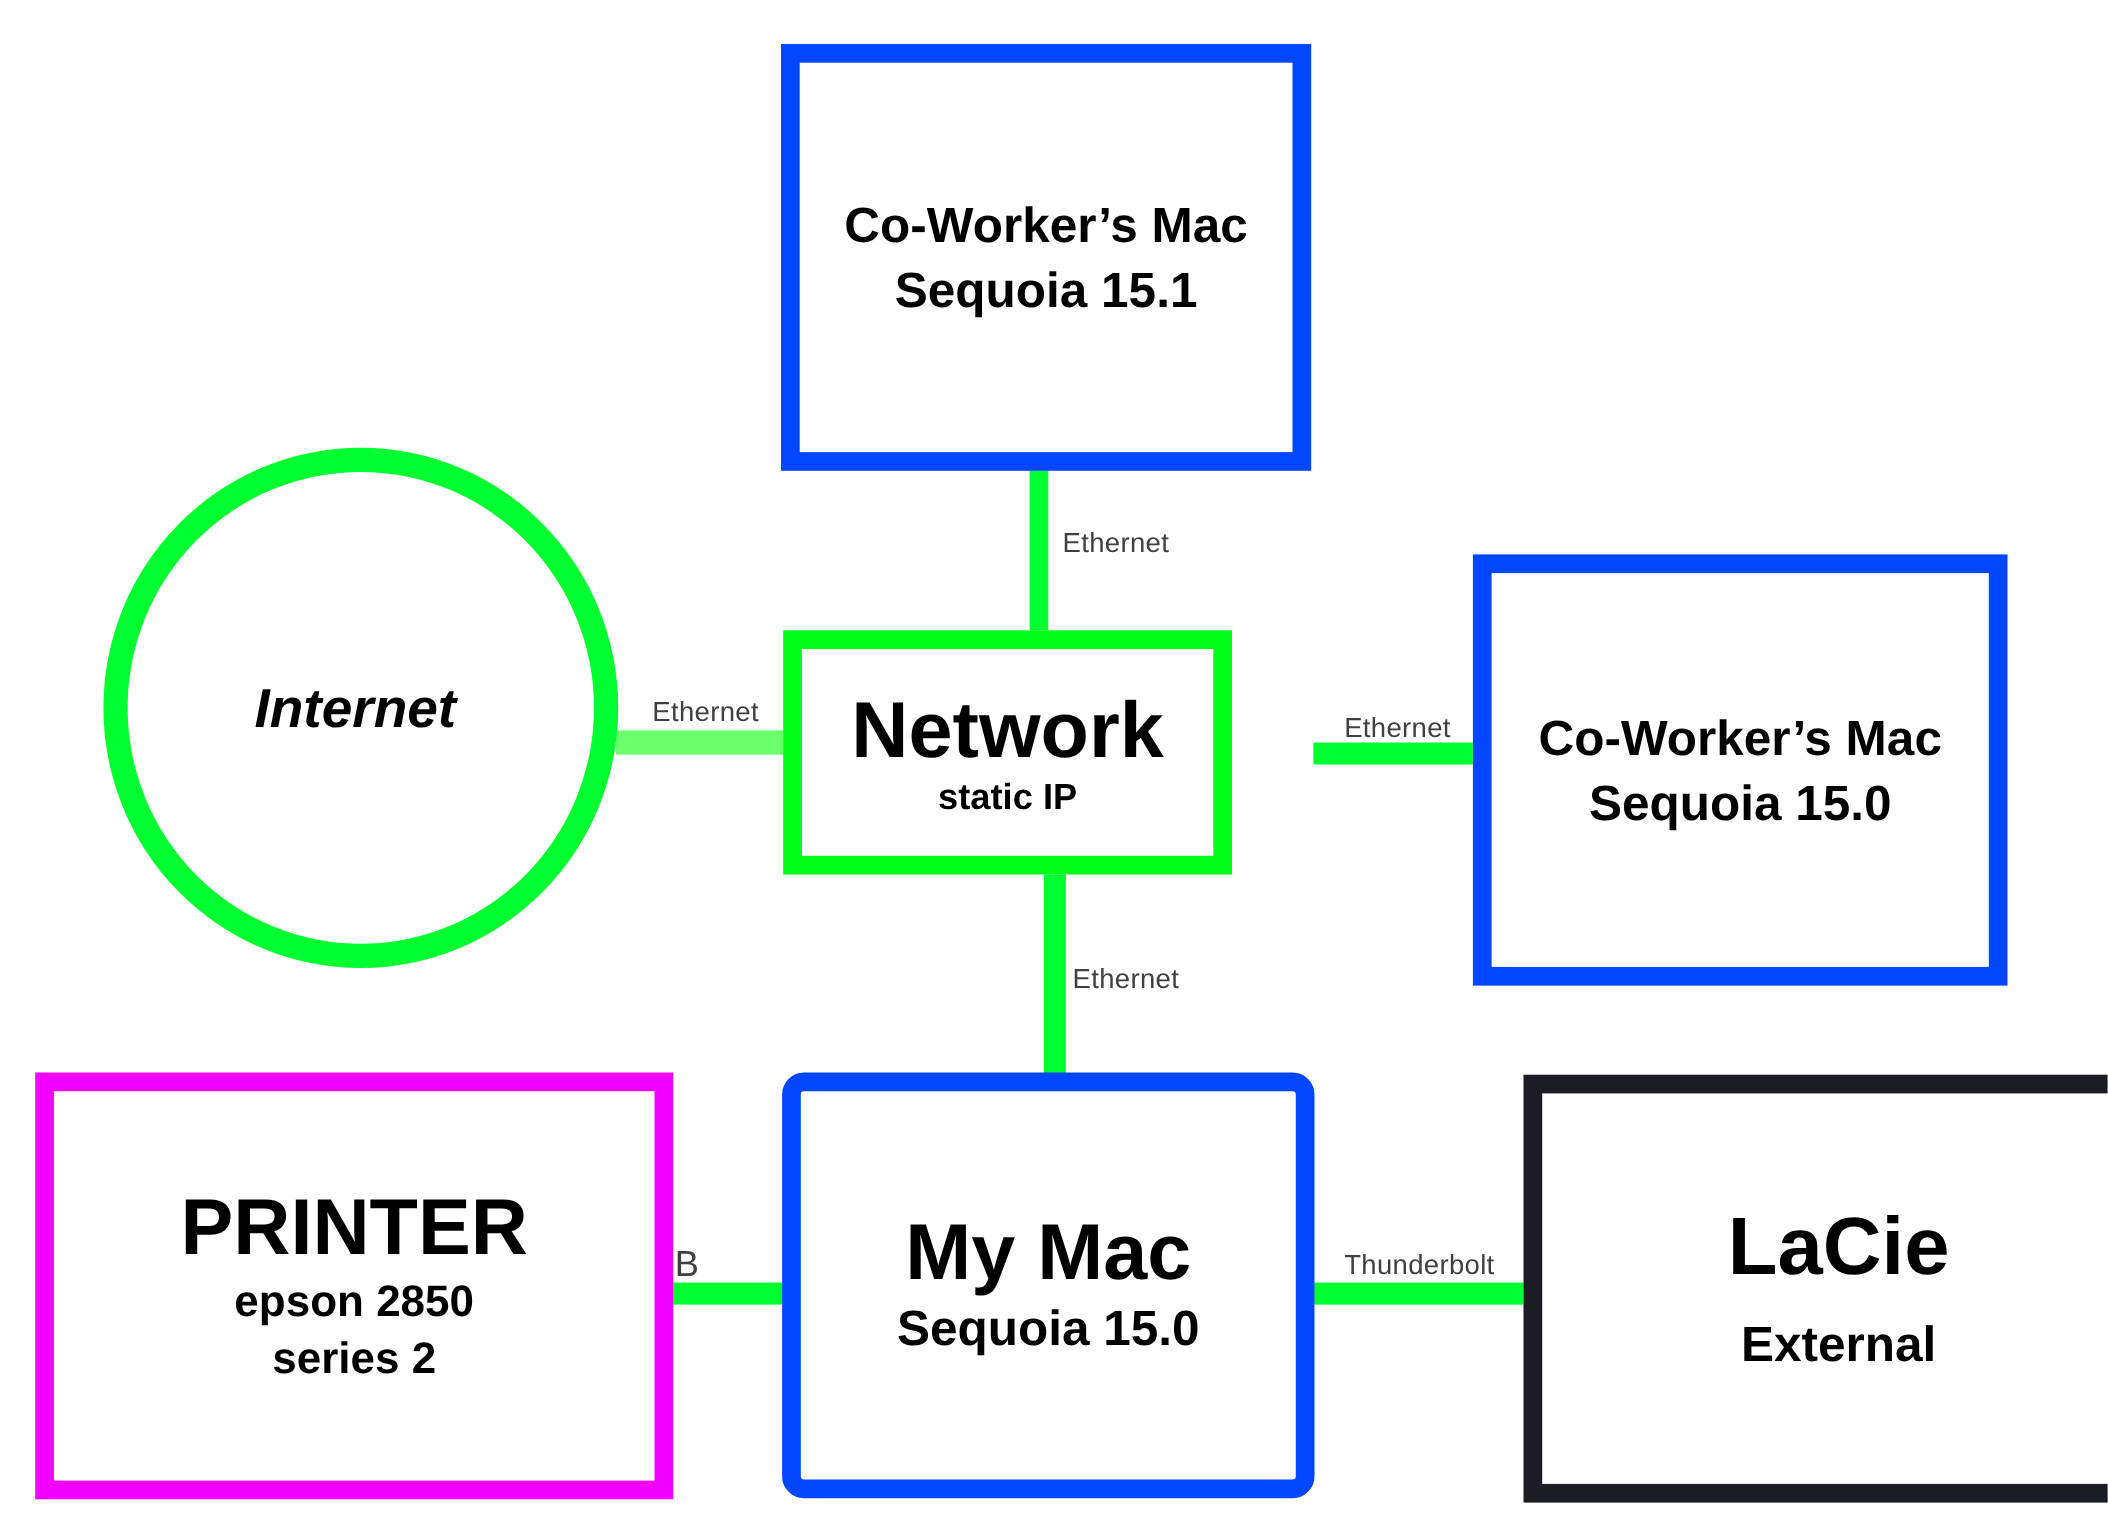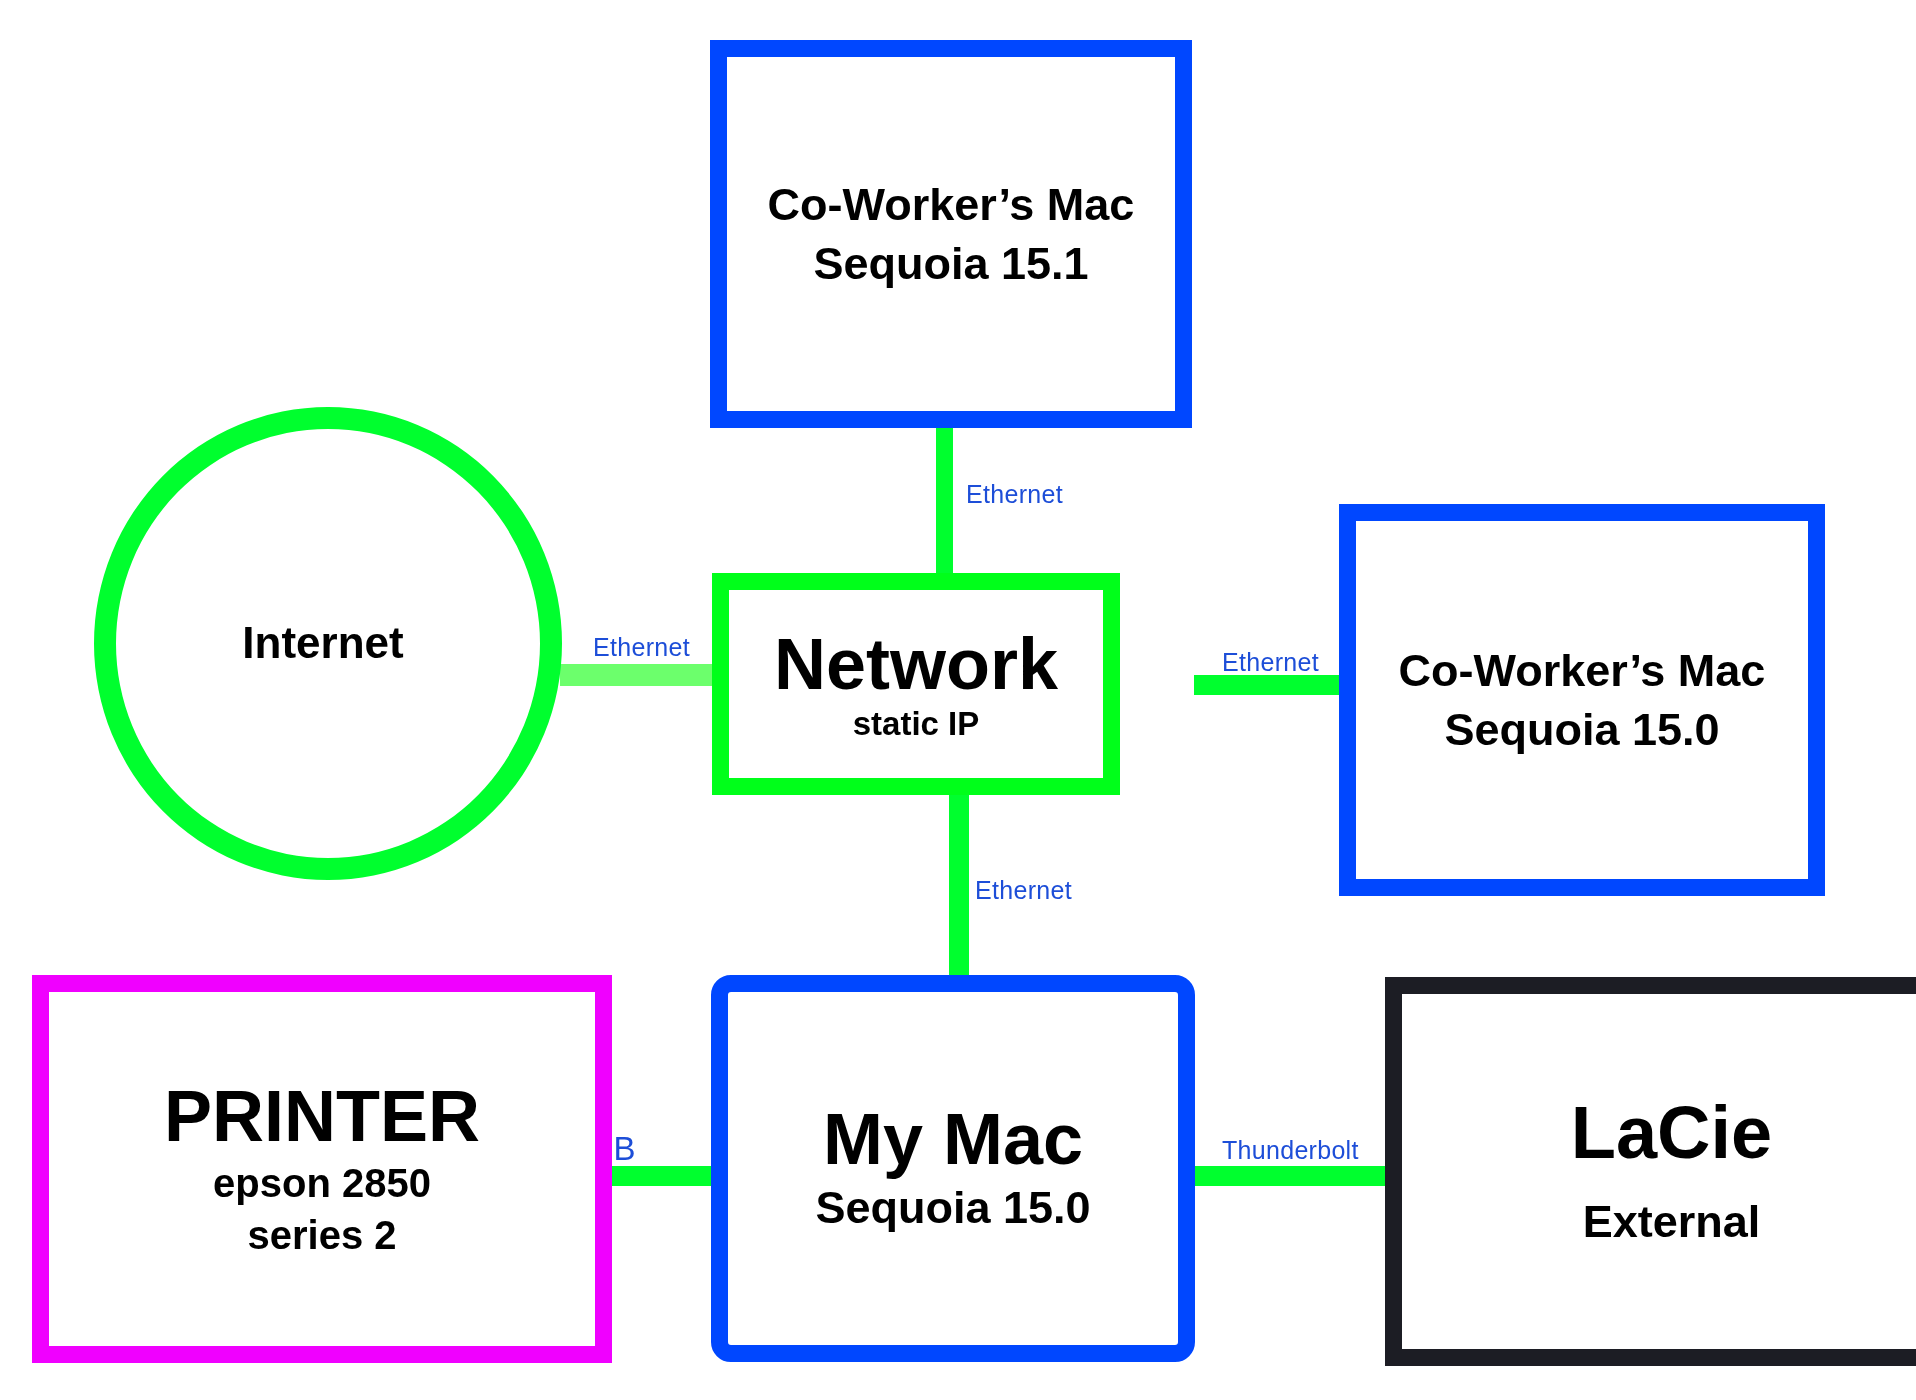--- a/index.html
+++ b/index.html
@@ -9,21 +9,21 @@
           display: flex; flex-direction: column; align-items: center; justify-content: center;
           text-align: center; color: #000; font-weight: bold; }
   .blue { border: 17px solid #0047ff; }
   .green { border: 17px solid #00ff1a; }
   .magenta { border: 17px solid #f000ff; }
   .dark { border: 17px solid #1c1d24; }
   .circle { border: 22px solid #00ff2e; border-radius: 50%; }
   .line { position: absolute; background: #00ff2e; }
   .line.light { background: #6cff6c; }
   .conn-label { position: absolute; font-family: "Liberation Sans", sans-serif;
-                font-weight: normal; color: #1d4ed8; font-size: 25px; letter-spacing: 0.3px; }
+                font-weight: normal; color: #404040; font-size: 25px; letter-spacing: 0.3px; }
   .t-mid { font-size: 45px; line-height: 1.32; }
   .t-big { font-size: 78px; line-height: 1.1; }
   .t-sub { font-size: 33px; line-height: 1.2; }
   .t-sub2 { font-size: 45px; line-height: 1.3; }
 </style>
 </head>
 <body>
 
 <div class="line" style="left:936px; top:420px; width:17px; height:160px;"></div>
 <div class="line light" style="left:560px; top:664px; width:172px; height:22px;"></div>
@@ -38,21 +38,21 @@
 <span class="conn-label" style="left:975px; top:876px;">Ethernet</span>
 <span class="conn-label" style="left:567px; top:1130px; font-size:33px;">USB</span>
 <span class="conn-label" style="left:1222px; top:1136px;">Thunderbolt</span>
 
 <div class="node blue" style="left:710px; top:40px; width:482px; height:388px;">
   <div class="t-mid">Co-Worker’s Mac</div>
   <div class="t-mid">Sequoia 15.1</div>
 </div>
 
 <div class="node circle" style="left:94px; top:407px; width:468px; height:473px;">
-  <div class="t-mid" style="font-size:44px; margin-left:-10px;">Internet</div>
+  <div class="t-mid" style="font-size:50px; margin-left:-10px;font-style:italic;">Internet</div>
 </div>
 
 <div class="node green" style="left:712px; top:573px; width:408px; height:222px;">
   <div class="t-big" style="font-size:72px;">Network</div>
   <div class="t-sub">static IP</div>
 </div>
 
 <div class="node blue" style="left:1339px; top:504px; width:486px; height:392px;">
   <div class="t-mid">Co-Worker’s Mac</div>
   <div class="t-mid">Sequoia 15.0</div>

